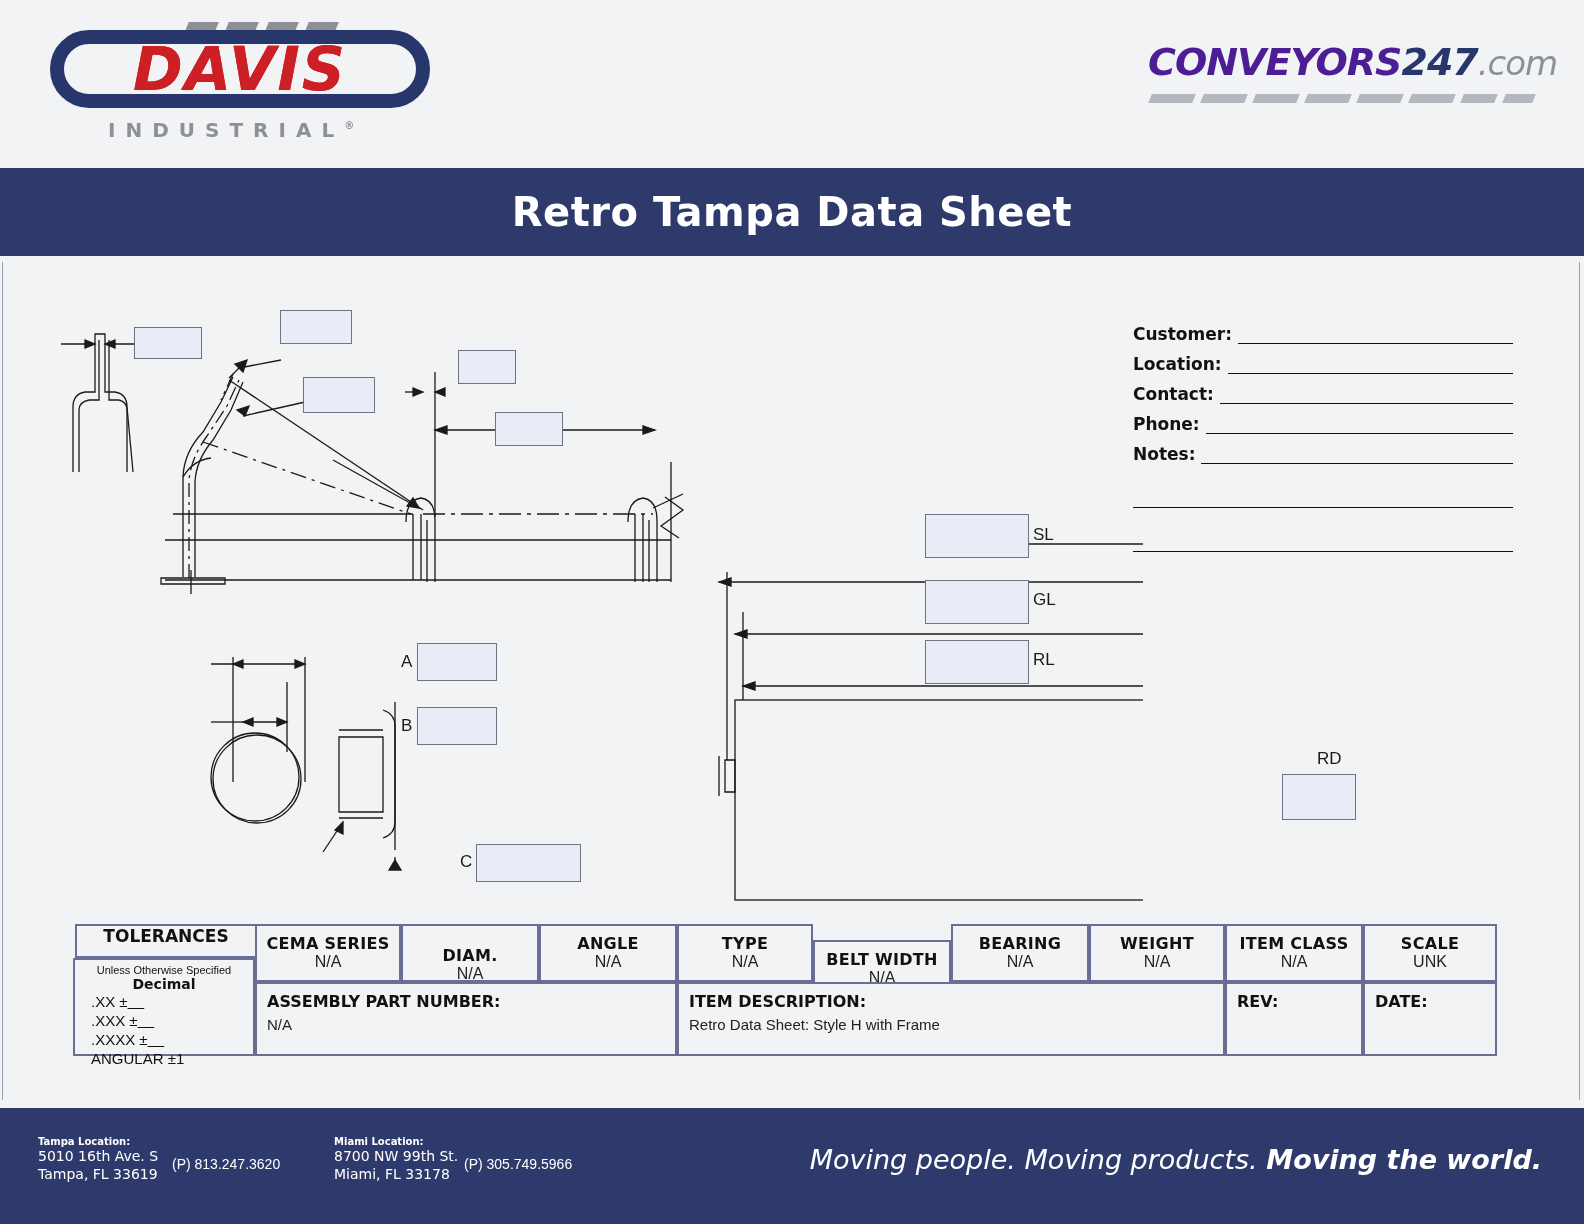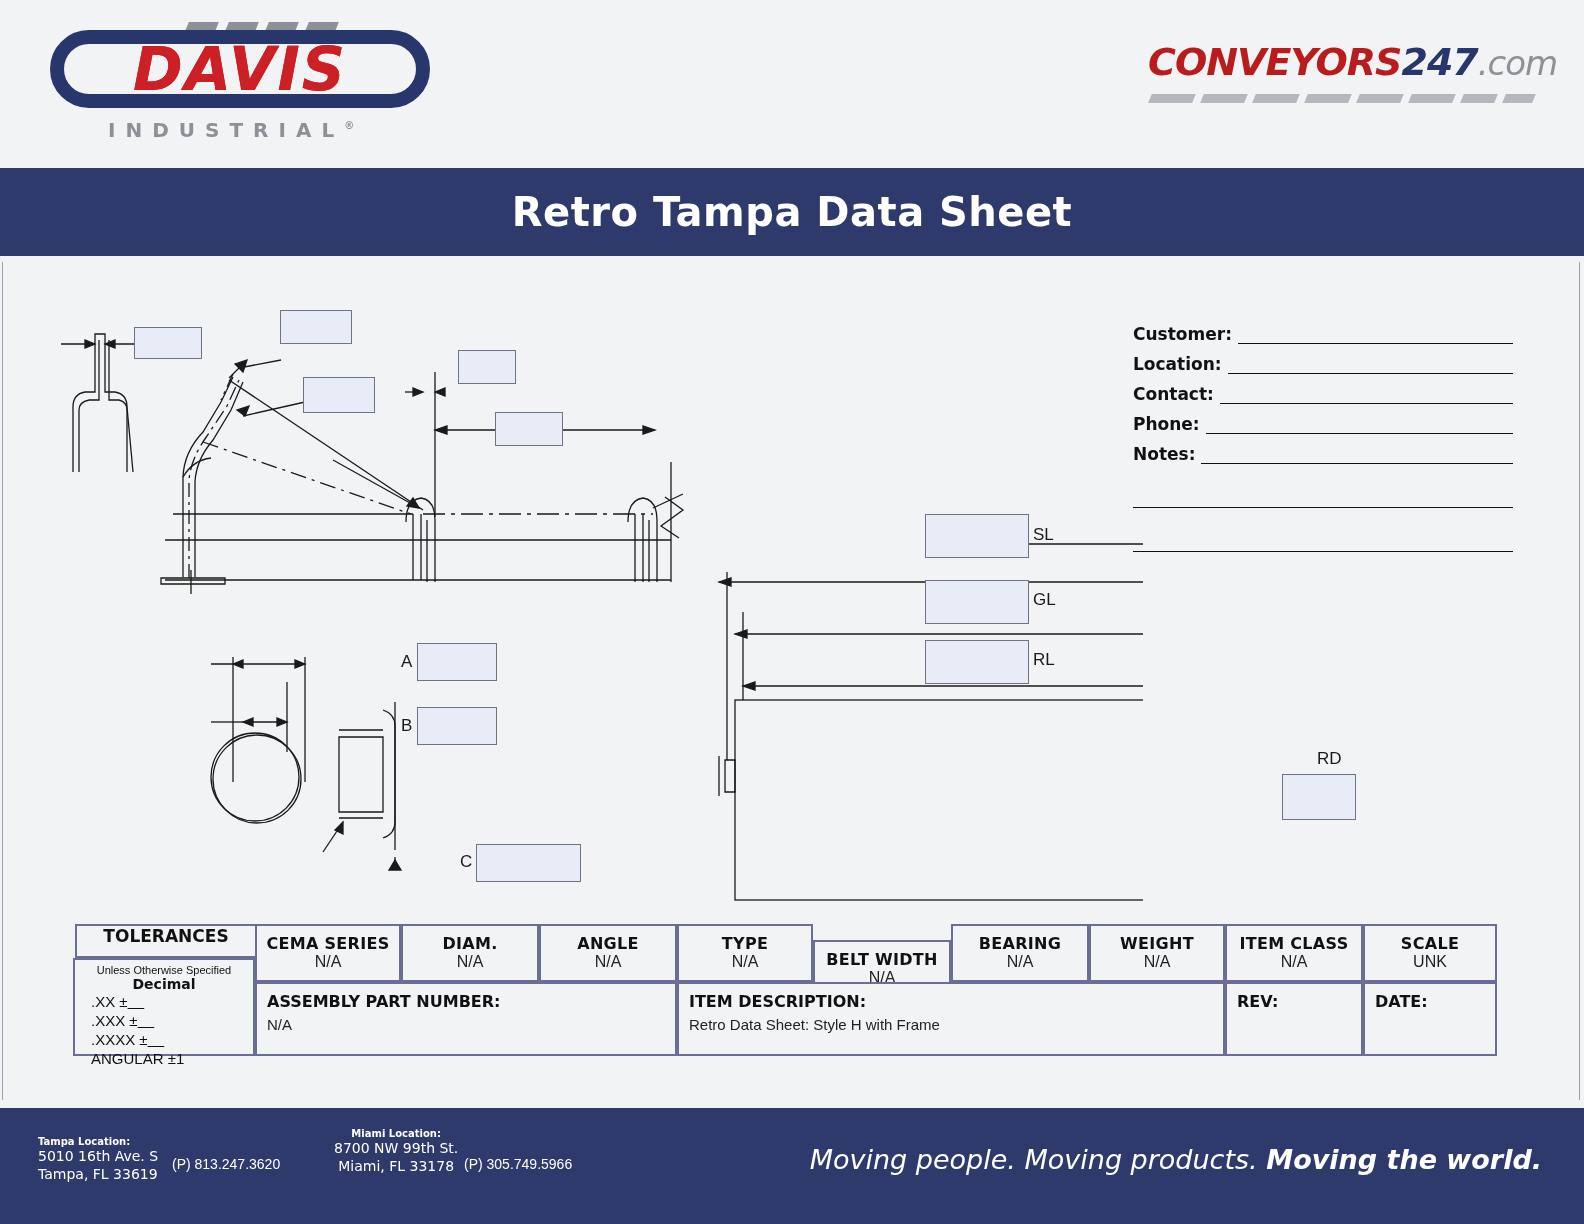--- a/index.html
+++ b/index.html
@@ -39,21 +39,21 @@
     font-weight:bold;font-size:20px;letter-spacing:10px;color:#8d9096;
   }
   .davis-sub sup{font-size:10px;letter-spacing:0;}
 
   .conv-logo{position:absolute;left:1148px;top:40px;width:390px;height:80px;}
   .conv-text{
     position:absolute;left:0;top:0;white-space:nowrap;
     font-family:"DejaVu Sans", sans-serif;font-style:italic;font-weight:bold;font-size:38px;
     letter-spacing:-1px;
   }
-  .conv-text .c1{color:#b91c1c;}
+  .conv-text .c1{color:#4c1d95;}
   .conv-text .c2{color:#27366b;}
   .conv-text .c3{color:#8d9096;font-weight:normal;font-size:34px;}
   .conv-dashes{position:absolute;left:2px;top:54px;width:386px;height:12px;}
   .conv-dashes i{
     position:absolute;top:0;height:9px;background:#b4b7bd;transform:skewX(-22deg);display:block;
   }
 
   
   .banner{
     position:absolute;left:0;top:168px;width:1584px;height:88px;background:#2e3a6b;
@@ -357,21 +357,21 @@
         <div class="tol-line"><span>.XX ±</span><u>&nbsp;&nbsp;&nbsp;&nbsp;</u></div>
         <div class="tol-line"><span>.XXX ±</span><u>&nbsp;&nbsp;&nbsp;&nbsp;</u></div>
         <div class="tol-line"><span>.XXXX ±</span><u>&nbsp;&nbsp;&nbsp;&nbsp;</u></div>
         <div class="tol-line">ANGULAR ±1</div>
       </div>
 
       <div class="tt-cell tt-brd" style="left:182px;top:0;width:146px;height:58px;padding-top:8px;">
         <div class="tt-head">CEMA SERIES</div>
         <div class="tt-val">N/A</div>
       </div>
-      <div class="tt-cell tt-brd" style="left:328px;top:0;width:138px;height:58px;padding-top:8px;">
+      <div class="tt-cell tt-brd" style="left:328px;top:0;width:138px;height:58px;padding-top:20px;">
         <div class="tt-head">DIAM.</div>
         <div class="tt-val">N/A</div>
       </div>
       <div class="tt-cell tt-brd" style="left:466px;top:0;width:138px;height:58px;padding-top:8px;">
         <div class="tt-head">ANGLE</div>
         <div class="tt-val">N/A</div>
       </div>
       <div class="tt-cell tt-brd" style="left:604px;top:0;width:136px;height:58px;padding-top:8px;">
         <div class="tt-head">TYPE</div>
         <div class="tt-val">N/A</div>
@@ -416,21 +416,21 @@
   </div>
 
   <div class="footer">
     <div class="loc" style="left:38px;top:28px;">
       <div class="loc-title">Tampa Location:</div>
       <div class="loc-line">5010 16th Ave. S</div>
       <div class="loc-line">Tampa, FL 33619</div>
     </div>
     <div class="loc-phone" style="left:172px;top:48px;">(P) 813.247.3620</div>
 
-    <div class="loc" style="left:334px;top:20px;text-align:center;">
+    <div class="loc" style="left:334px;top:28px;">
       <div class="loc-title">Miami Location:</div>
       <div class="loc-line">8700 NW 99th St.</div>
       <div class="loc-line">Miami, FL 33178</div>
     </div>
     <div class="loc-phone" style="left:464px;top:48px;">(P) 305.749.5966</div>
 
     <div class="tagline">
       <span>Moving people. Moving products. </span><b>Moving the world.</b>
     </div>
   </div>

